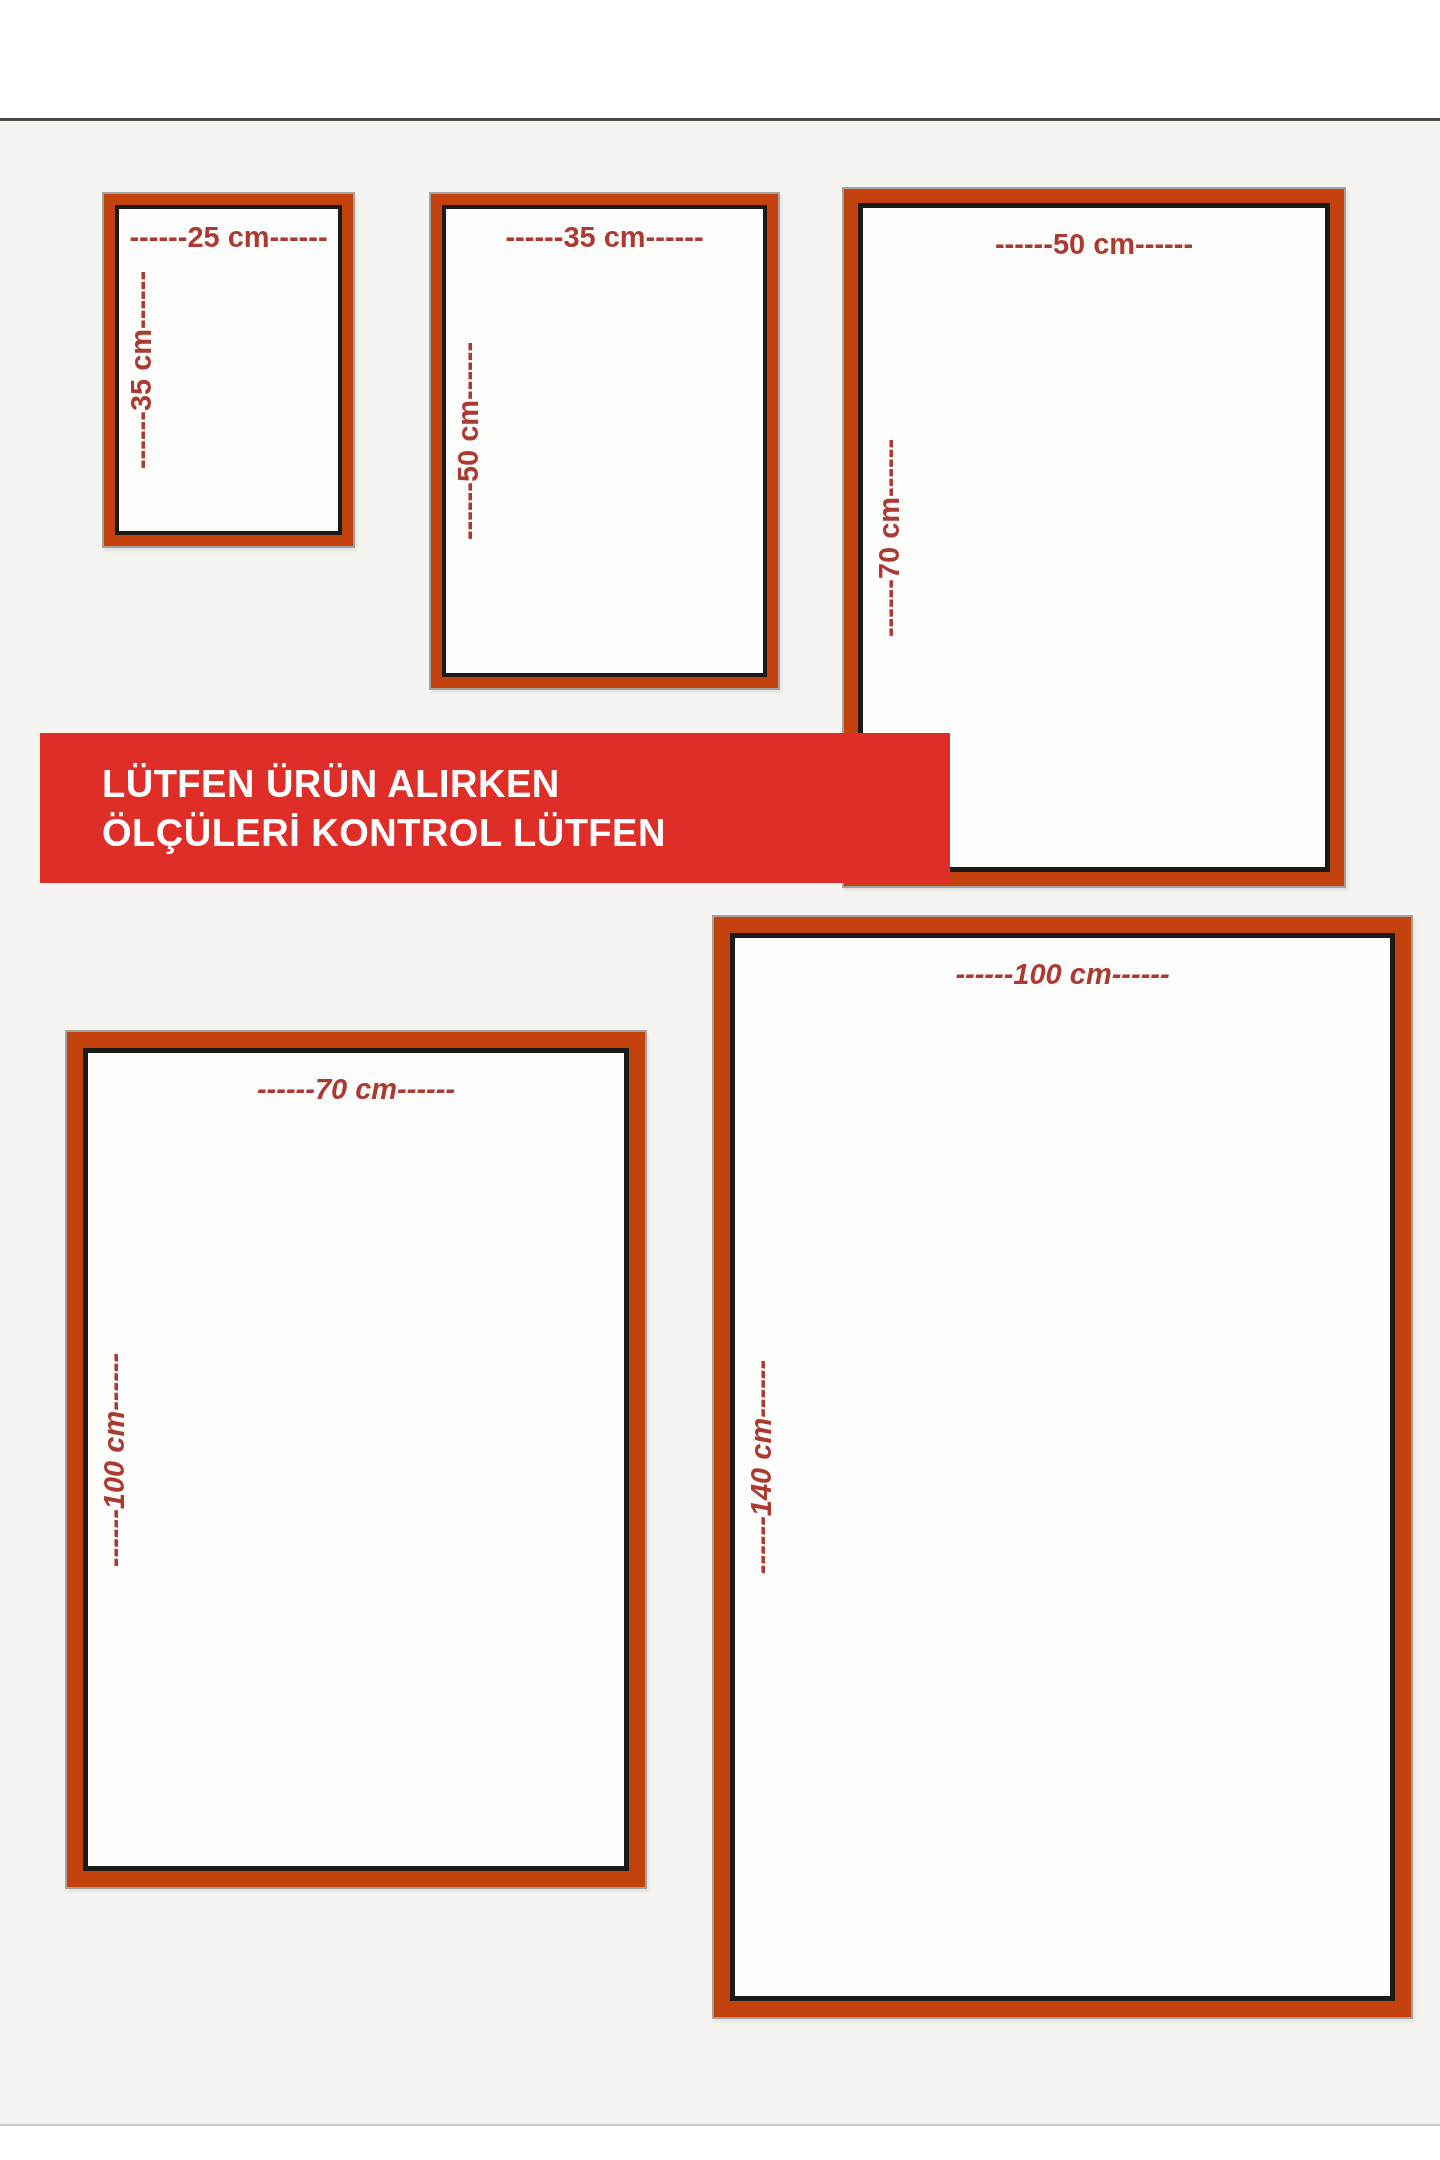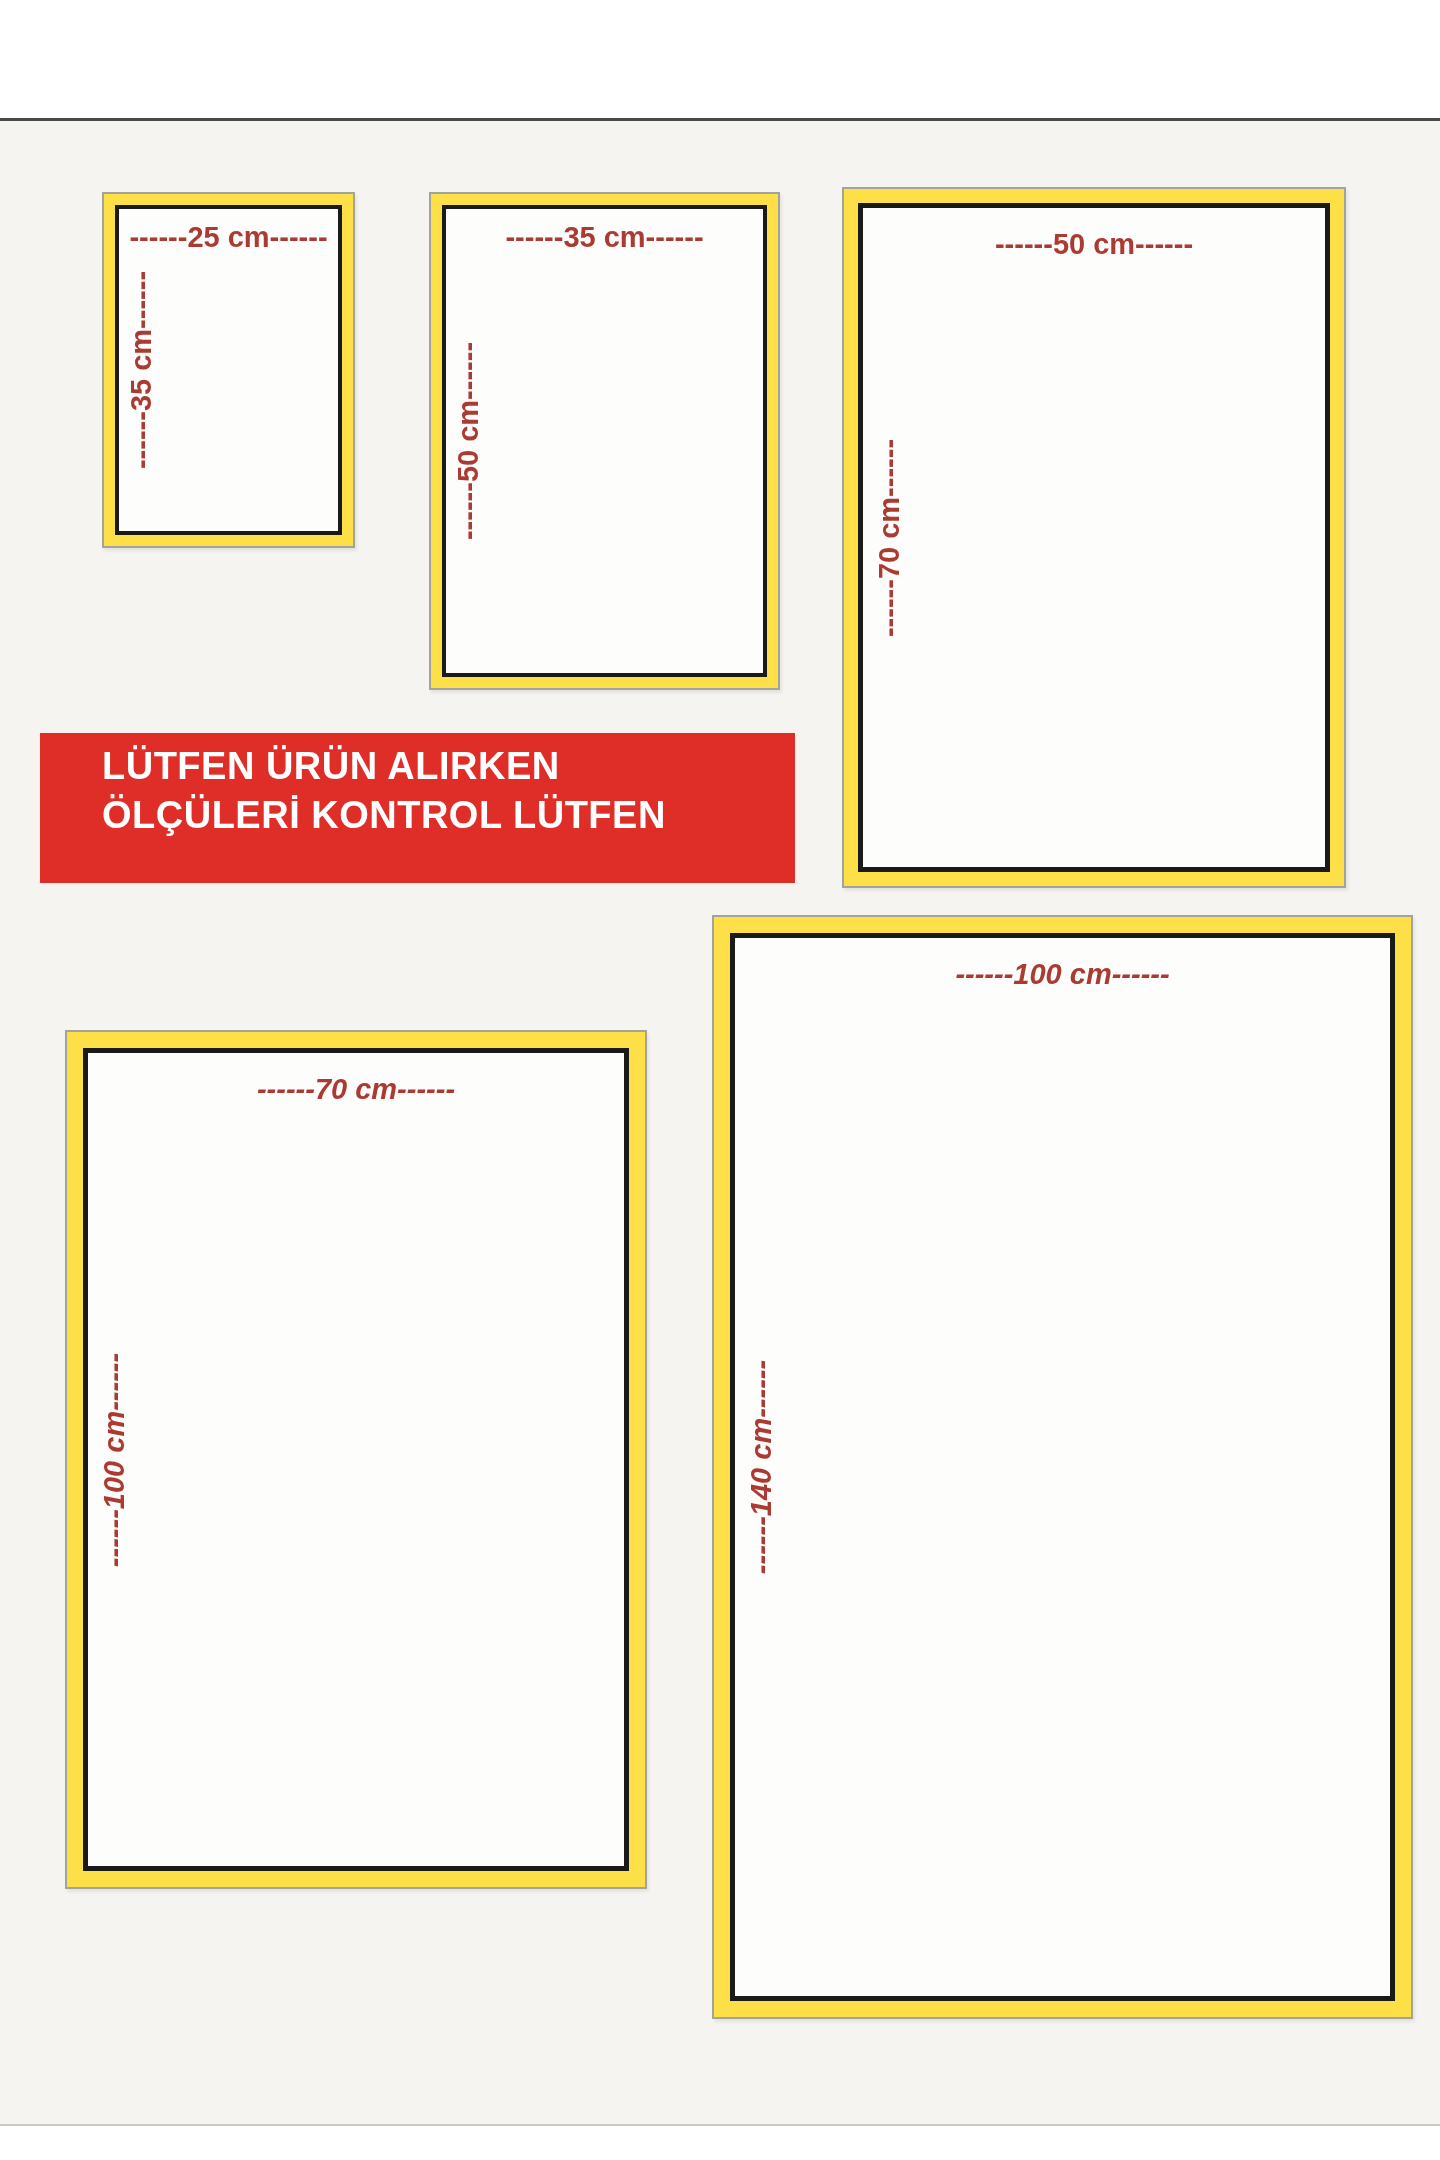--- a/index.html
+++ b/index.html
@@ -36,21 +36,21 @@
     position: absolute;
     left: 0;
     top: 2124px;
     width: 1440px;
     height: 2px;
     background: #c9c9c5;
   }
   
   .frame {
     position: absolute;
-    background: #fde047;
+    background: #c2410c;
     border: 2px solid #a2a29e;
     box-shadow: 2px 3px 3px rgba(0,0,0,0.07);
     box-sizing: border-box;
     padding-left: 32px;
   }
   
   .inner {
     position: absolute;
     background: #fdfdfb;
     border: 4px solid #1a1a18;
@@ -90,26 +90,26 @@
   .r1 { left: 102px; top: 192px;  width: 253px; height: 356px; }
   .r2 { left: 429px; top: 192px;  width: 351px; height: 498px; }
   .r3 { left: 842px; top: 187px;  width: 504px; height: 701px; }
   .r4 { left: 65px;  top: 1030px; width: 582px; height: 859px; }
   .r5 { left: 712px; top: 915px;  width: 701px; height: 1104px; }
 
   .warning-banner {
     position: absolute;
     left: 40px;
     top: 733px;
-    width: 755px;
+    width: 910px;
     height: 150px;
     background: #df2e28;
     color: #ffffff;
     box-sizing: border-box;
-    padding: 9px 20px 0 62px;
+    padding: 27px 20px 0 62px;
     font-weight: bold;
     font-size: 38px;
     line-height: 49px;
     letter-spacing: 0.5px;
     white-space: nowrap;
   }
 </style>
 </head>
 <body>
 

